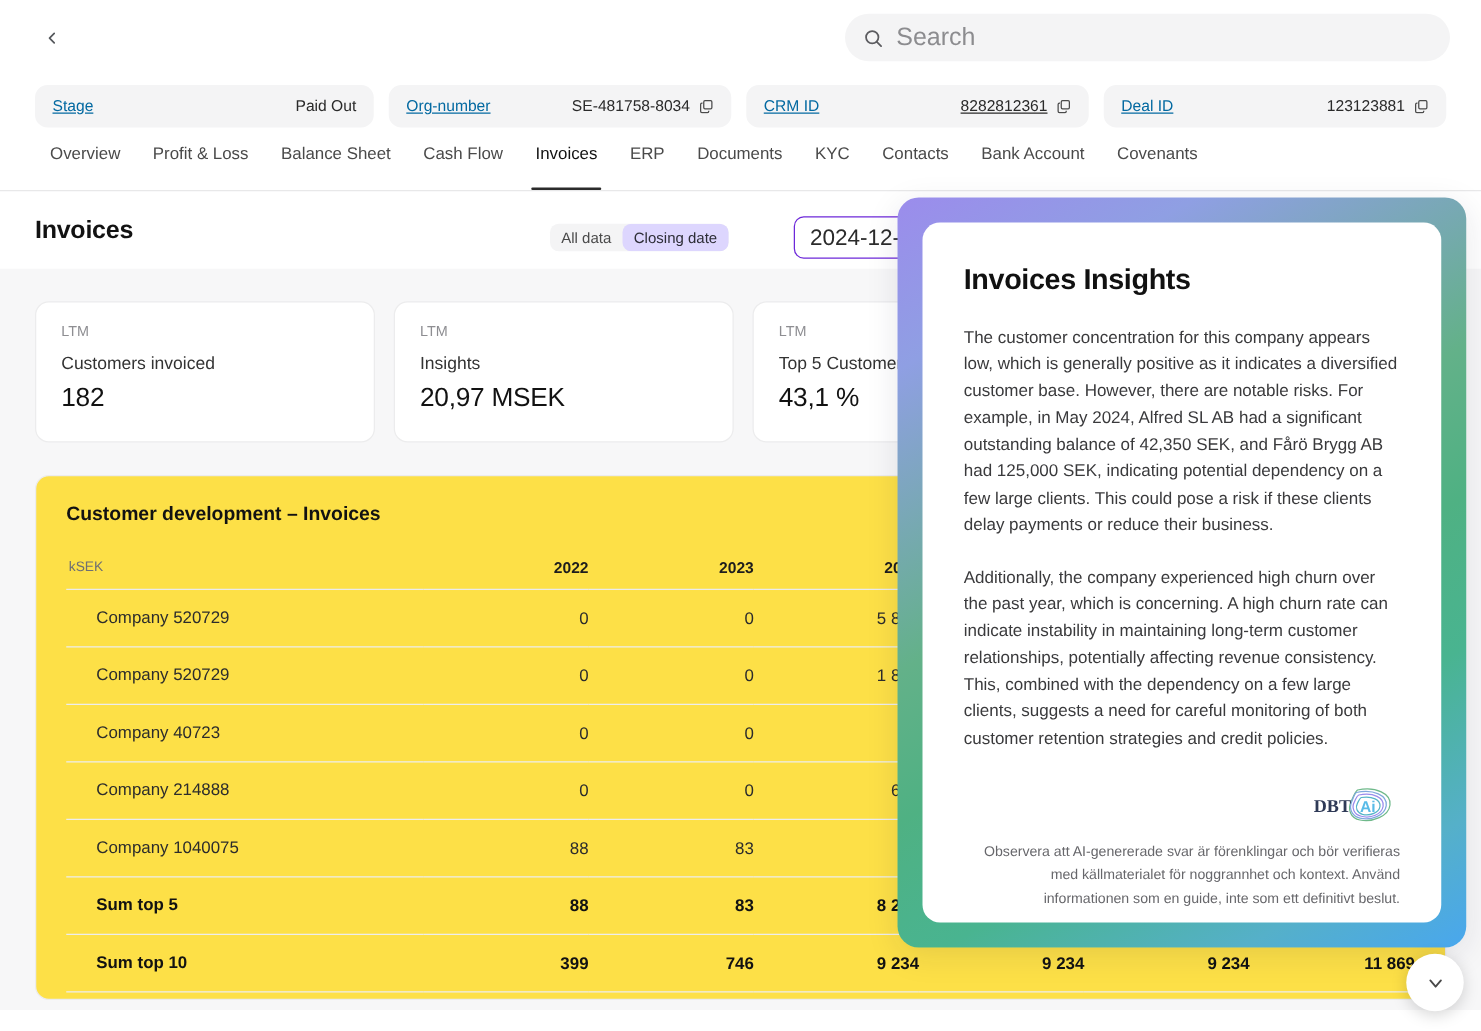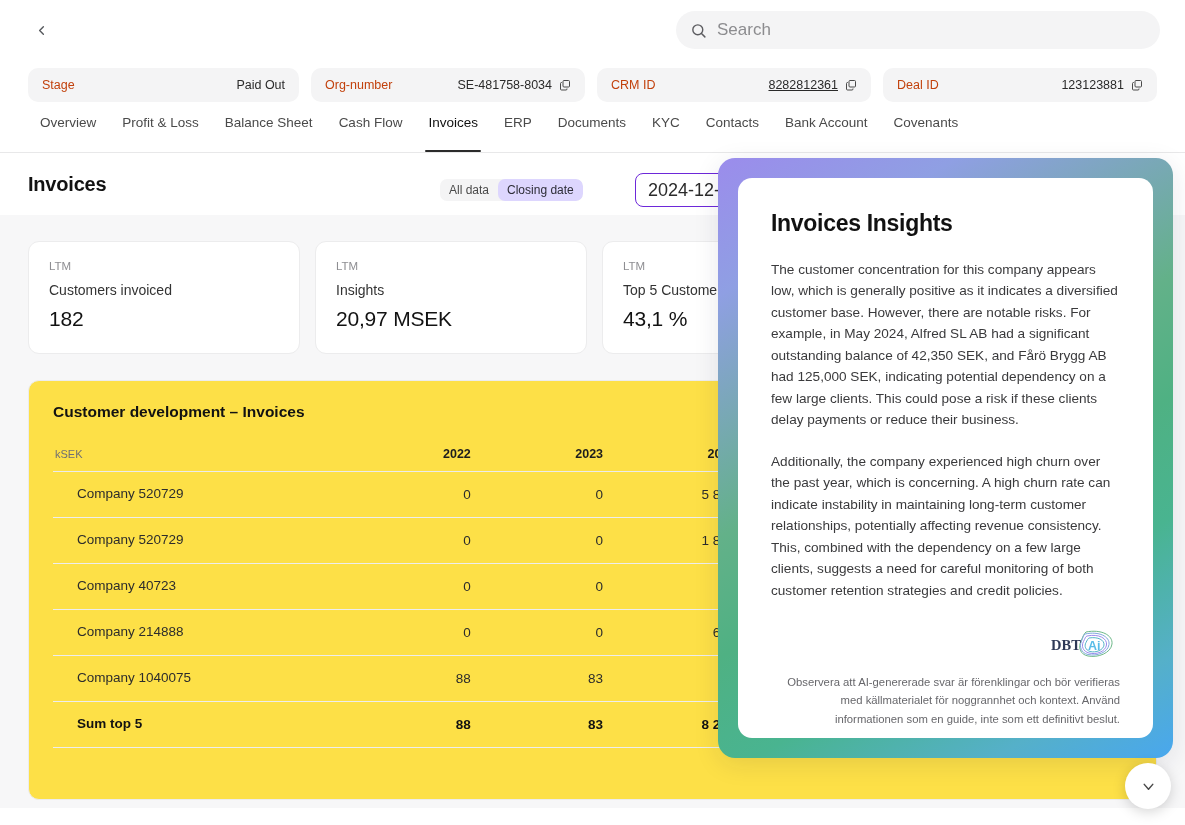--- a/index.html
+++ b/index.html
@@ -23,32 +23,32 @@
     color: #121212; margin-left: 10px; white-space: nowrap;
   }
   .search-wrap {
     position: absolute; left: 676px; top: 11px; width: 484px; height: 38px;
     background: #f4f4f5; border-radius: 19px; display: flex; align-items: center;
     padding: 0 14px; gap: 10px; cursor: text;
   }
   .search-wrap svg { flex: none; }
   .search-input {
     border: none; outline: none; background: transparent; flex: 1;
-    font-family: "Liberation Sans", sans-serif; font-size: 17px; color: #3d3d3d;
+    font-family: "Liberation Sans", sans-serif; font-size: 20px; color: #3d3d3d;
   }
   .search-input::placeholder { color: #8c8c8f; }
 
   
   .chips { display: flex; gap: 12px; padding: 0 28px; margin-top: 8px; }
   .chip {
     background: #f4f4f5; border-radius: 10px; height: 34px;
     display: flex; align-items: center; justify-content: space-between;
     padding: 0 14px; font-size: 12.5px; color: #3b3b3b; cursor: default;
   }
-  .chip-label { color: #c2410c; white-space: nowrap; }
+  .chip-label { color: #0369a1; white-space: nowrap; text-decoration: underline; }
   .chip-val { display: flex; align-items: center; gap: 7px; color: #2a2a2a; white-space: nowrap; }
   .chip-val.link { text-decoration: underline; font-weight: 500; }
   .copy-ic { cursor: pointer; flex: none; display: flex; }
   .c-stage { width: 275px; }
   .c-org { width: 278px; }
   .c-crm { width: 278px; }
   .c-deal { width: 278px; align-items: center; }
 
   
   .tabs {
@@ -315,20 +315,29 @@
             <td>613</td>
           </tr>
           <tr class="total">
             <td class="first">Sum top 5</td>
             <td>88</td>
             <td>83</td>
             <td>8 277</td>
             <td>8 277</td>
             <td>8 277</td>
             <td>9 832</td>
+          </tr>
+          <tr class="total">
+            <td class="first">Sum top 10</td>
+            <td>399</td>
+            <td>746</td>
+            <td>9 234</td>
+            <td>9 234</td>
+            <td>9 234</td>
+            <td>11 869</td>
           </tr>
         </tbody>
       </table>
     </div>
   </div>
 
   <div class="insights">
     <div class="insights-inner">
       <div class="ins-title">Invoices Insights</div>
       <div class="ins-p">The customer concentration for this company appears low, which is generally positive as it indicates a diversified customer base. However, there are notable risks. For example, in May 2024, Alfred SL AB had a significant outstanding balance of 42,350 SEK, and Fårö Brygg AB had 125,000 SEK, indicating potential dependency on a few large clients. This could pose a risk if these clients delay payments or reduce their business.</div>

